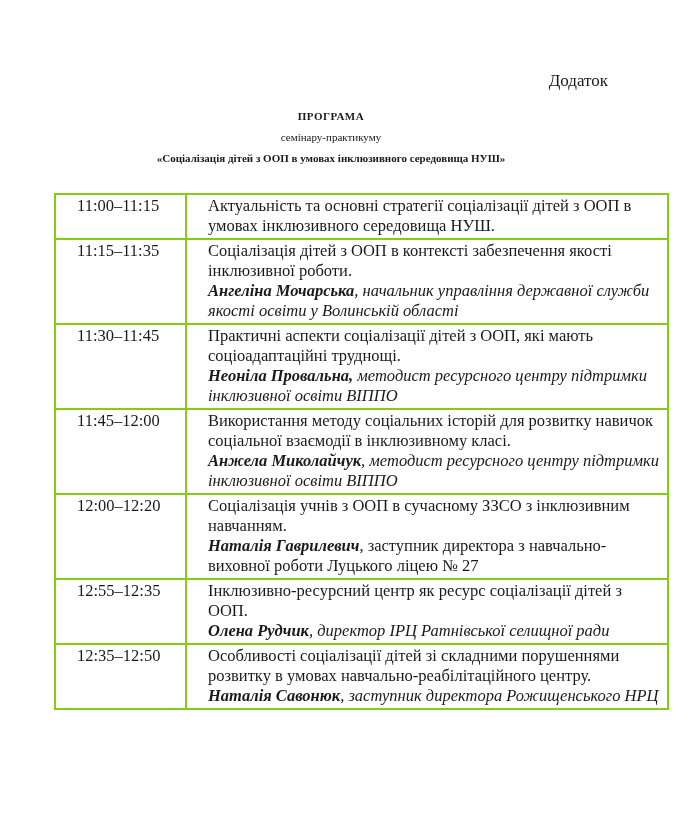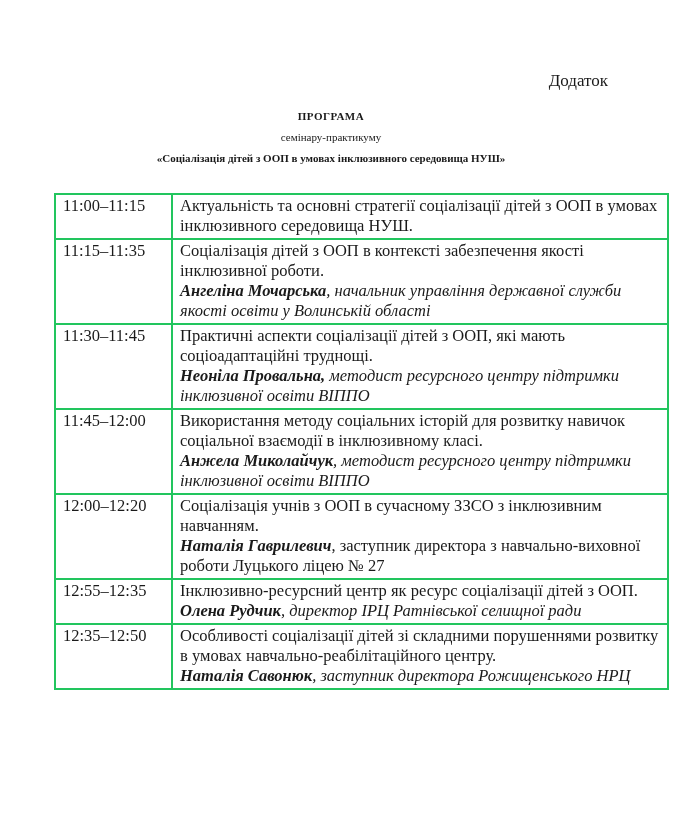--- a/index.html
+++ b/index.html
@@ -45,23 +45,23 @@
   }
   table.schedule {
     margin-top: 24px;
     width: 615px;
     border-collapse: collapse;
     font-size: 16.5px;
     line-height: 20px;
     table-layout: fixed;
   }
   table.schedule td {
-    border: 2px solid #22c55e;
+    border: 2px solid #84cc16;
     vertical-align: top;
-    padding: 1px 4px 2px 7px;
+    padding: 1px 4px 2px 21px;
   }
   td.time-cell {
     width: 104px;
     white-space: nowrap;
   }
   td.content-cell {
     padding-left: 9px;
     padding-right: 6px;
   }
   .speaker {

